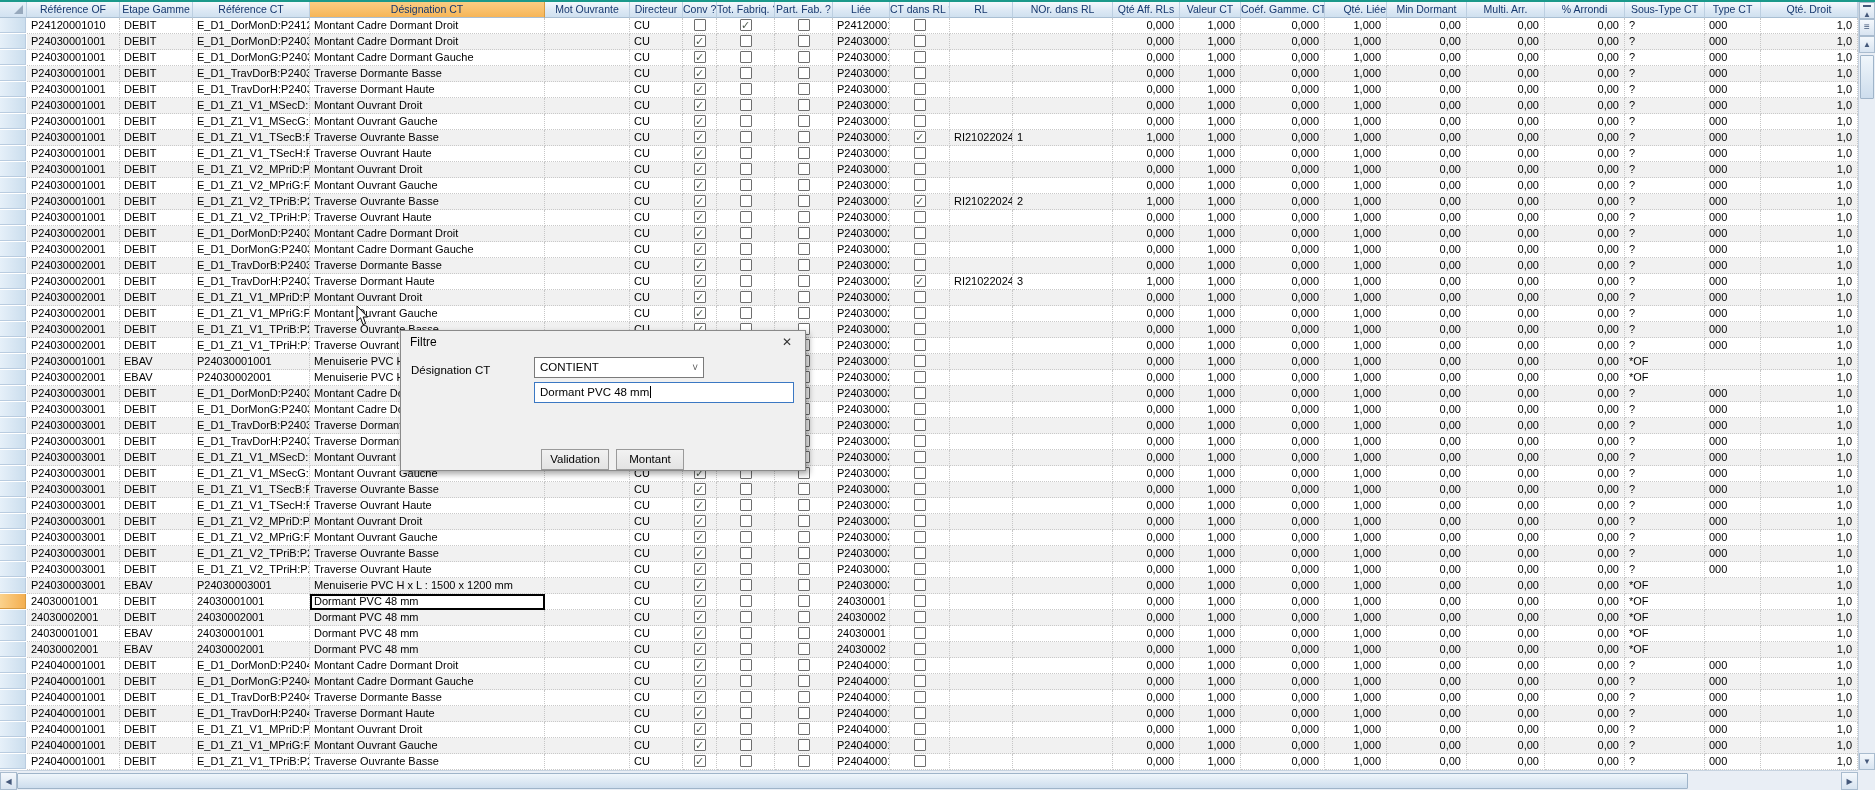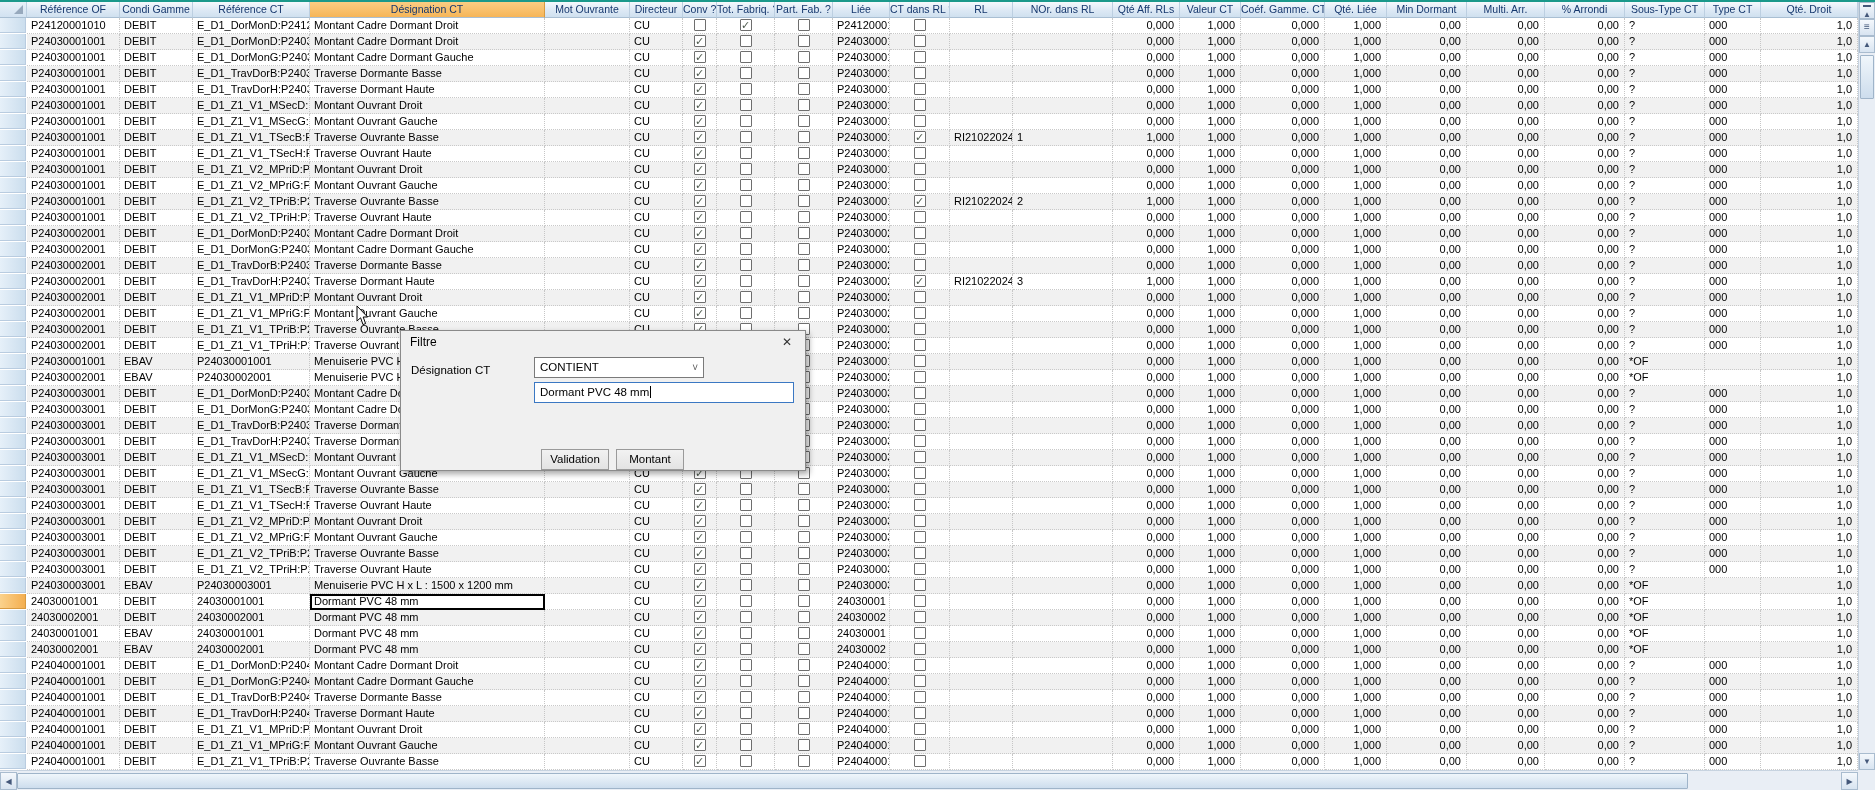--- a/index.html
+++ b/index.html
@@ -70,36 +70,36 @@
 
 <div id="app">
   <div id="topstrip" style="background: rgb(27, 153, 139);"></div>
 
   <div id="grid">
     <div class="hdr-row" id="hdr-row">
         <div class="hdr-cell corner" style="width: 27px;">
           <span class="corner-tri"></span>
         </div>
         <div class="hdr-cell" style="width: 93px;">Référence OF</div>
-        <div class="hdr-cell" style="width: 73px;">Condi Gamme</div>
+        <div class="hdr-cell" style="width: 73px;">Etape Gamme</div>
         <div class="hdr-cell" style="width: 117px;">Référence CT</div>
         <div class="hdr-cell des-hdr" style="width: 235px;">Désignation CT</div>
         <div class="hdr-cell" style="width: 85px;">Mot Ouvrante</div>
         <div class="hdr-cell" style="width: 53px;">Directeur</div>
         <div class="hdr-cell" style="width: 34px;">Conv ?</div>
         <div class="hdr-cell" style="width: 58px;">Tot. Fabriq. ?</div>
         <div class="hdr-cell" style="width: 58px;">Part. Fab. ?</div>
         <div class="hdr-cell" style="width: 57px;">Liée</div>
         <div class="hdr-cell" style="width: 60px;">CT dans RL ?</div>
         <div class="hdr-cell" style="width: 63px;">RL</div>
         <div class="hdr-cell" style="width: 100px;">NOr. dans RL</div>
         <div class="hdr-cell" style="width: 67px;">Qté Aff. RLs</div>
         <div class="hdr-cell" style="width: 61px;">Valeur CT</div>
         <div class="hdr-cell" style="width: 84px;">Coéf. Gamme. CT</div>
-        <div class="hdr-cell" style="width: 62px;">Qté. Liée</div>
+        <div class="hdr-cell" style="width: 62px; text-align: right;">Qté. Liée</div>
         <div class="hdr-cell" style="width: 80px;">Min Dormant</div>
         <div class="hdr-cell" style="width: 78px;">Multi. Arr.</div>
         <div class="hdr-cell" style="width: 80px;">% Arrondi</div>
         <div class="hdr-cell" style="width: 80px;">Sous-Type CT</div>
         <div class="hdr-cell" style="width: 56px;">Type CT</div>
         <div class="hdr-cell" style="width: 97px;">Qté. Droit</div>
       </div>
     <div id="body-rows">
         <div class="body-row odd">
           <div class="rowhdr" style="width: 27px;"></div>

